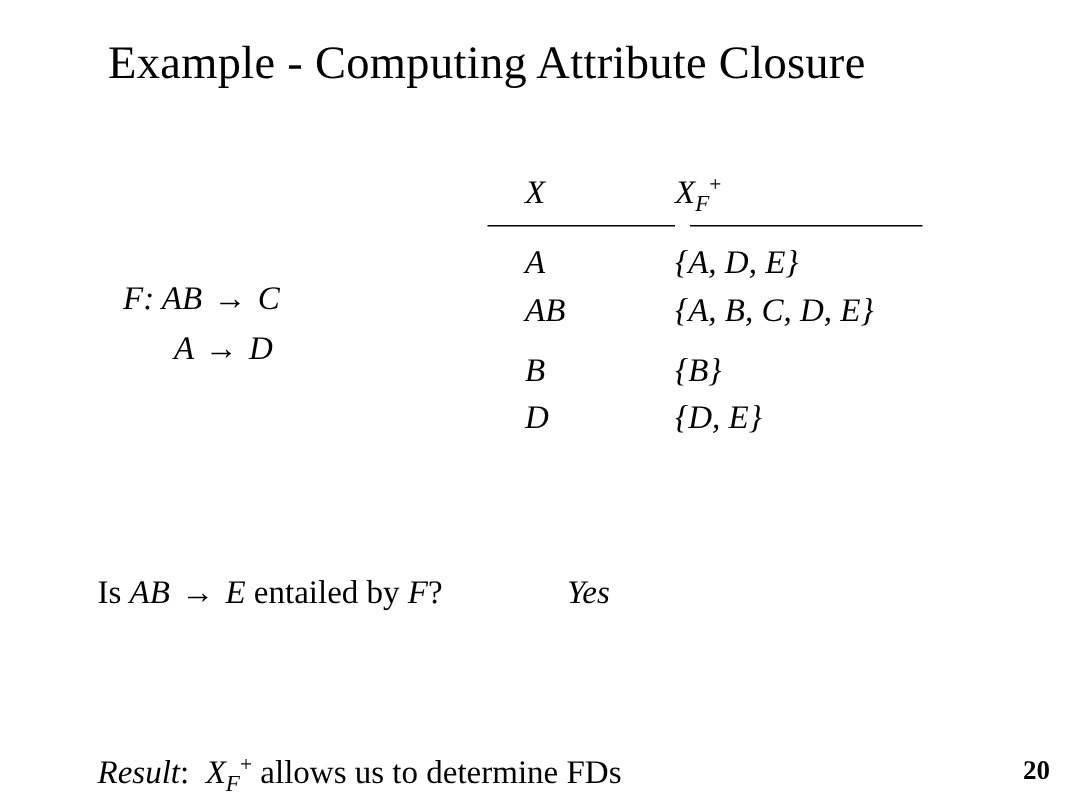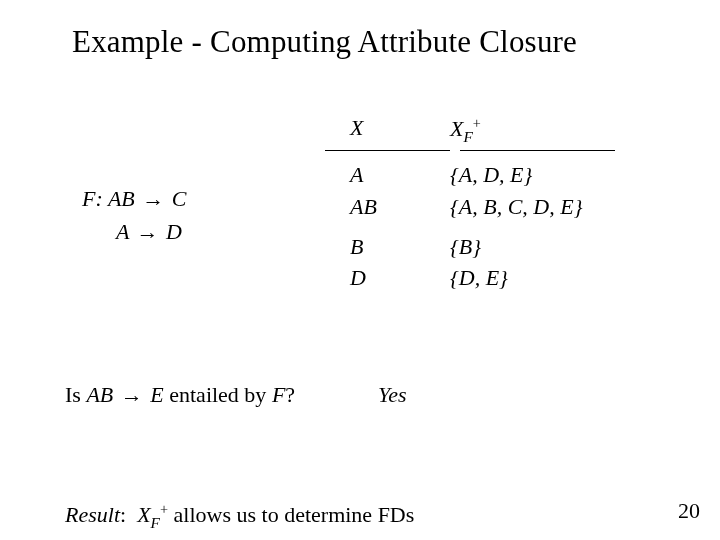--- a/index.html
+++ b/index.html
@@ -77,21 +77,22 @@
       line-height: 1.45;
       margin-top: 44px;
     }
     .result .it { font-style: italic; }
     .result .sup { font-size: 0.65em; vertical-align: super; }
     .result-indent { padding-left: 77px; }
     .pagenum {
       position: absolute;
       right: 20px;
       bottom: 16px;
-      font-size: 22px;
+      font-size: 18px;
+      font-weight: bold;
     }
   </style>
 </head>
 <body>
 
 <div class="title">Example - Computing Attribute Closure</div>
 
 <div class="table-area">
   <div class="table-header">
     <div class="col-x">X</div>

